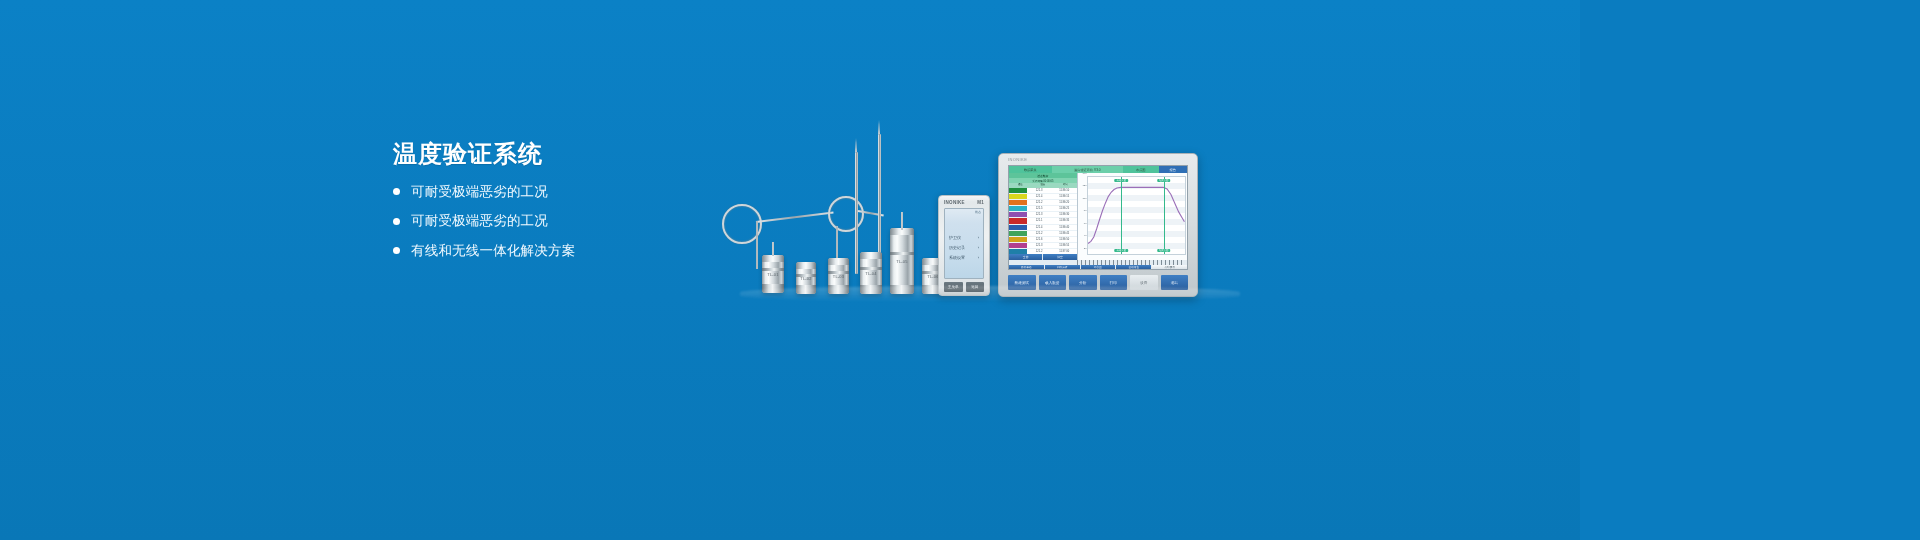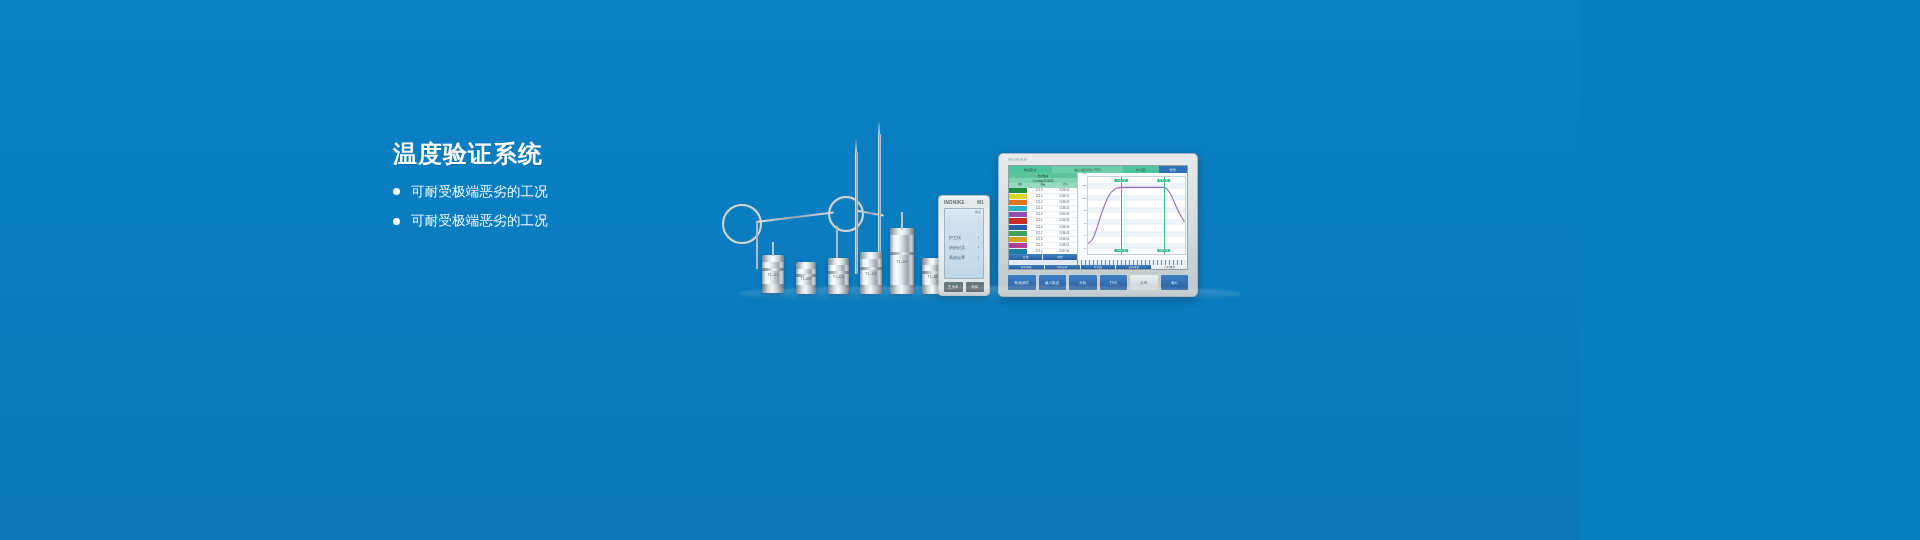--- a/index.html
+++ b/index.html
@@ -152,20 +152,24 @@
     <h1 class="title">温度验证系统</h1>
     <ul class="bullets">
       <li>
         <span class="dot"></span>
         <span>可耐受极端恶劣的工况</span>
       </li>
       <li>
         <span class="dot"></span>
         <span>可耐受极端恶劣的工况</span>
       </li>
+      <li>
+        <span class="dot"></span>
+        <span>有线和无线一体化解决方案</span>
+      </li>
     </ul>
   </div>
 
   <div class="products">
 
     <div class="coil" style="left:22px;top:104px;width:36px;height:36px;"></div>
     <div class="wire" style="left:56px;top:121px;width:78px;height:2px;transform:rotate(-7deg);transform-origin:left center;"></div>
     <div class="wire v" style="left:56px;top:121px;width:2px;height:48px;"></div>
 
     <div class="coil" style="left:128px;top:96px;width:32px;height:32px;"></div>

